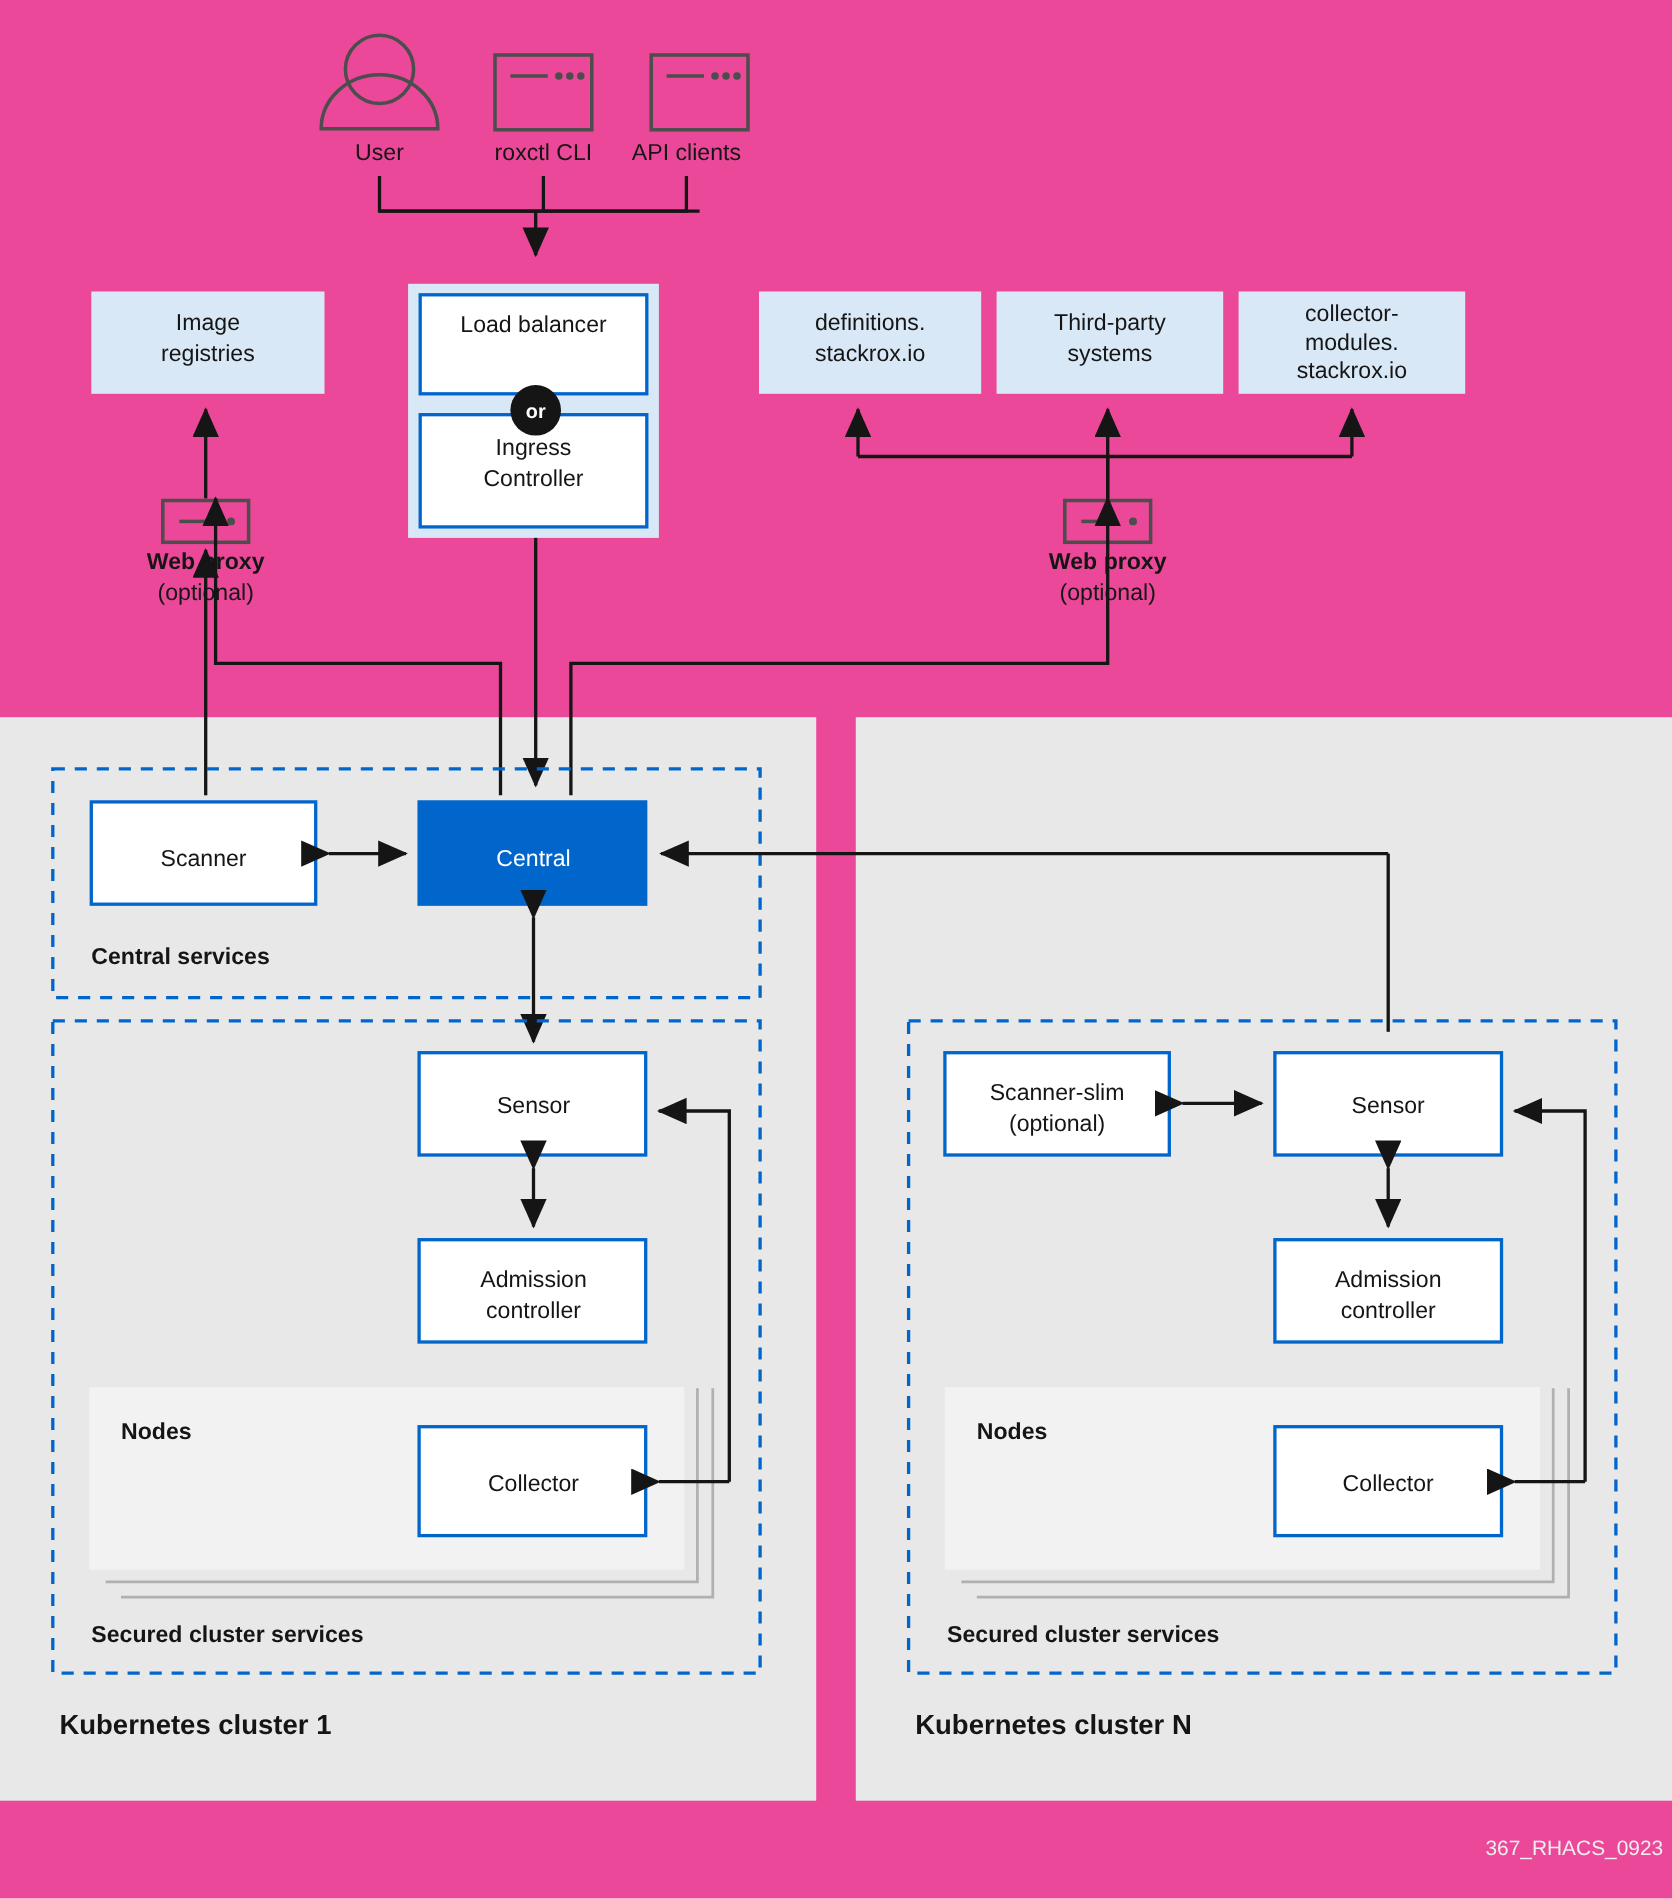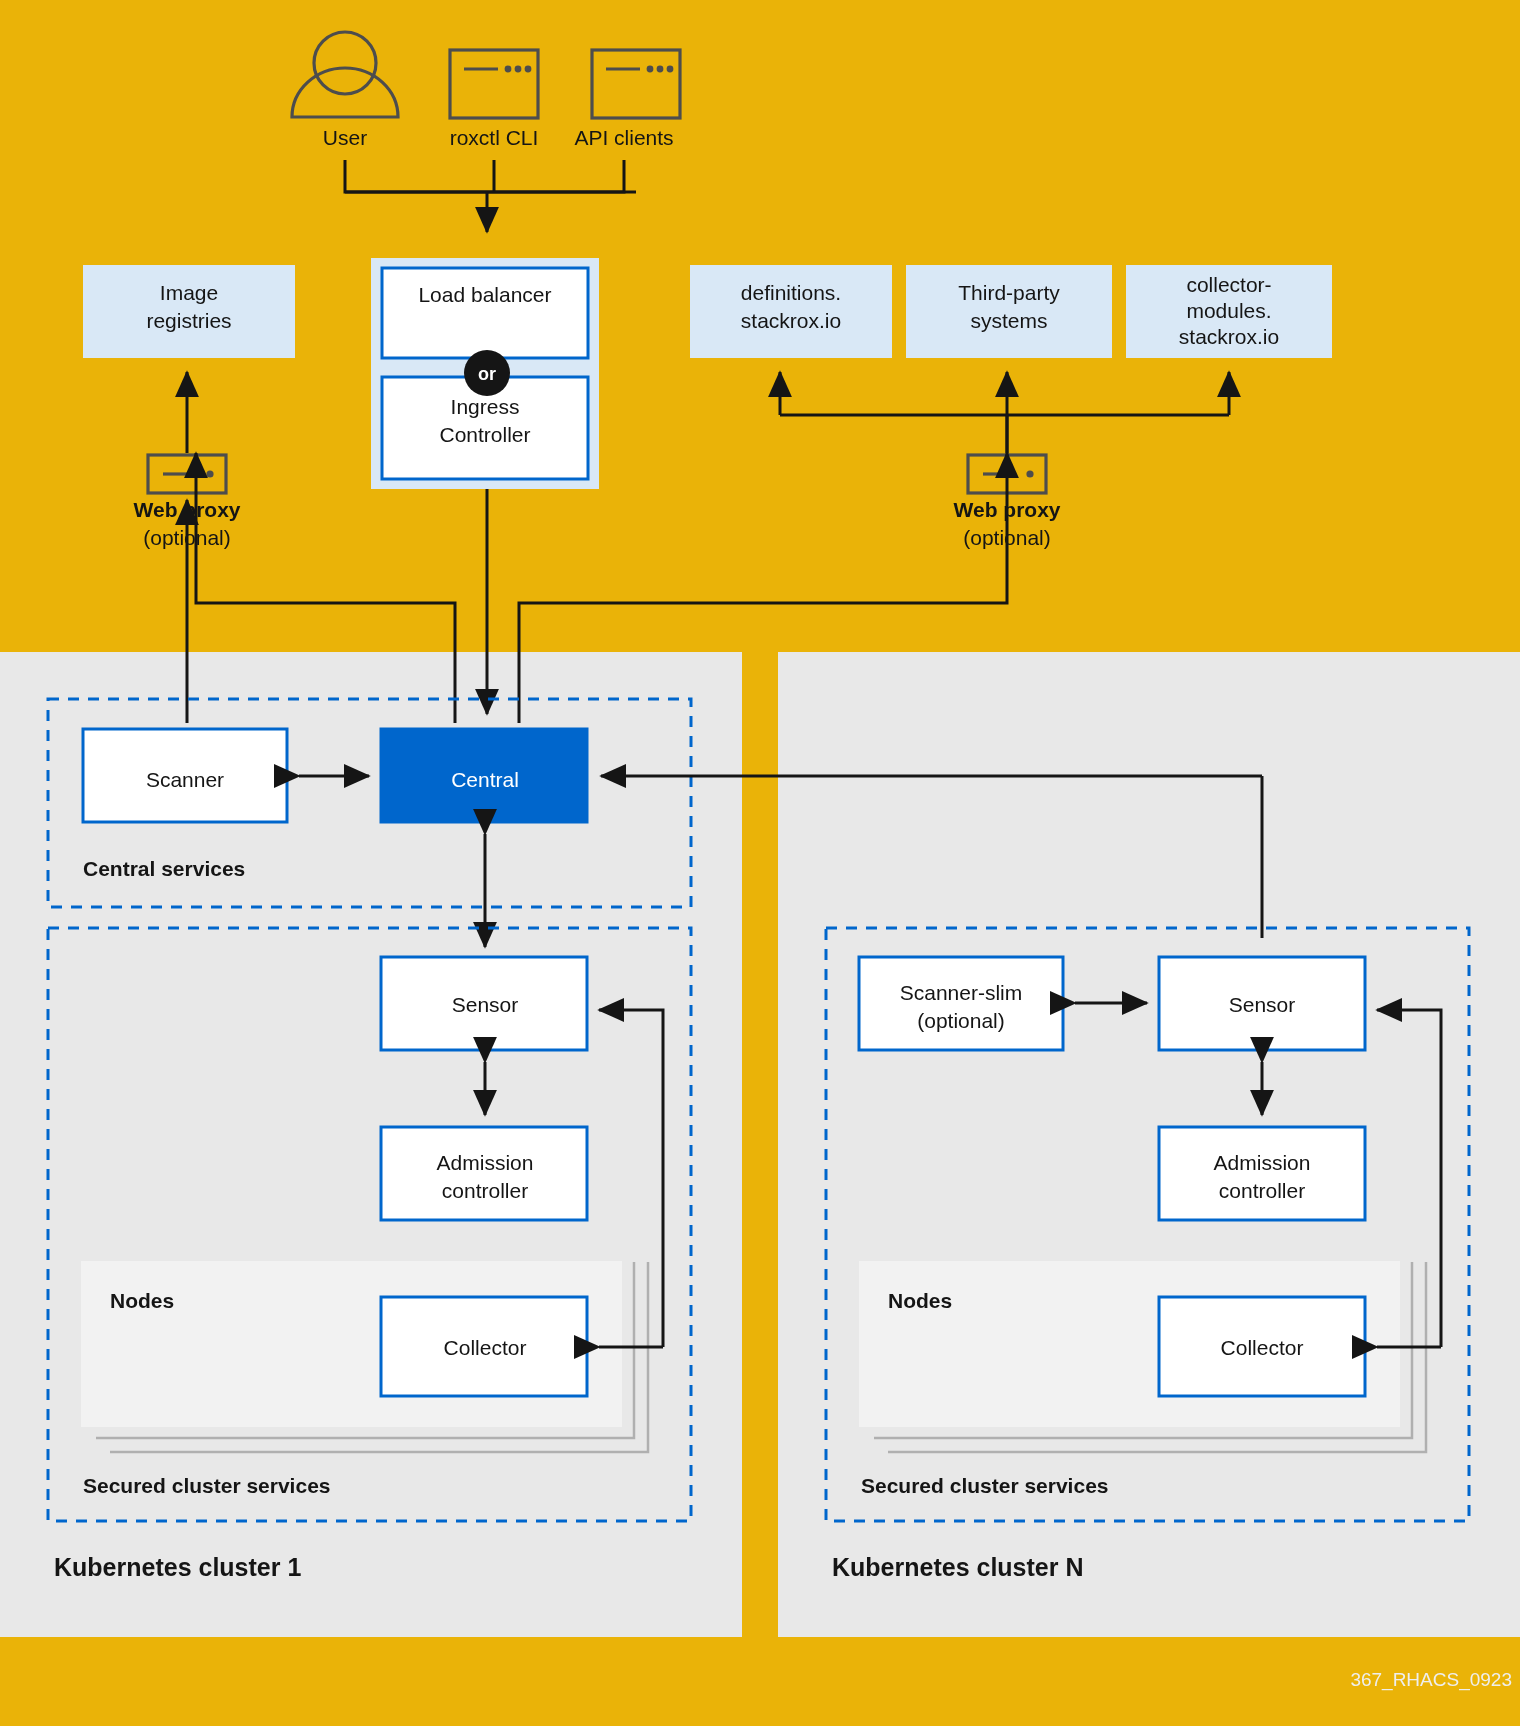--- a/index.html
+++ b/index.html
@@ -1,17 +1,17 @@
 <!DOCTYPE html>
 <html><head>
 <meta charset="utf-8">
 <style>
   html,body{margin:0;padding:0;background:#ffffff;}
   body{font-family:"Liberation Sans","DejaVu Sans",sans-serif;}
-  #stage{position:relative;width:1520px;height:1726px;background:#eab308;overflow:hidden;}
+  #stage{position:relative;width:1520px;height:1726px;background:#ec4899;overflow:hidden;}
   svg{display:block;}
   .lbl{font-family:"Liberation Sans","DejaVu Sans",sans-serif;font-size:21px;fill:#151515;}
   .lbl-bold{font-family:"Liberation Sans","DejaVu Sans",sans-serif;font-size:21px;font-weight:bold;fill:#151515;}
   .lbl-white{font-family:"Liberation Sans","DejaVu Sans",sans-serif;font-size:21px;fill:#ffffff;}
   .lbl-or{font-family:"Liberation Sans","DejaVu Sans",sans-serif;font-size:18px;font-weight:bold;fill:#ffffff;}
   .wm{font-family:"Liberation Sans","DejaVu Sans",sans-serif;font-size:19px;fill:#eeeeee;}
   .ln{stroke:#151515;stroke-width:3;fill:none;}
   .box-blue{fill:#ffffff;stroke:#06c;stroke-width:3;}
   .box-solid{fill:#06c;stroke:#06c;stroke-width:3;}
   .box-lightblue{fill:#d9e8f6;stroke:none;}

